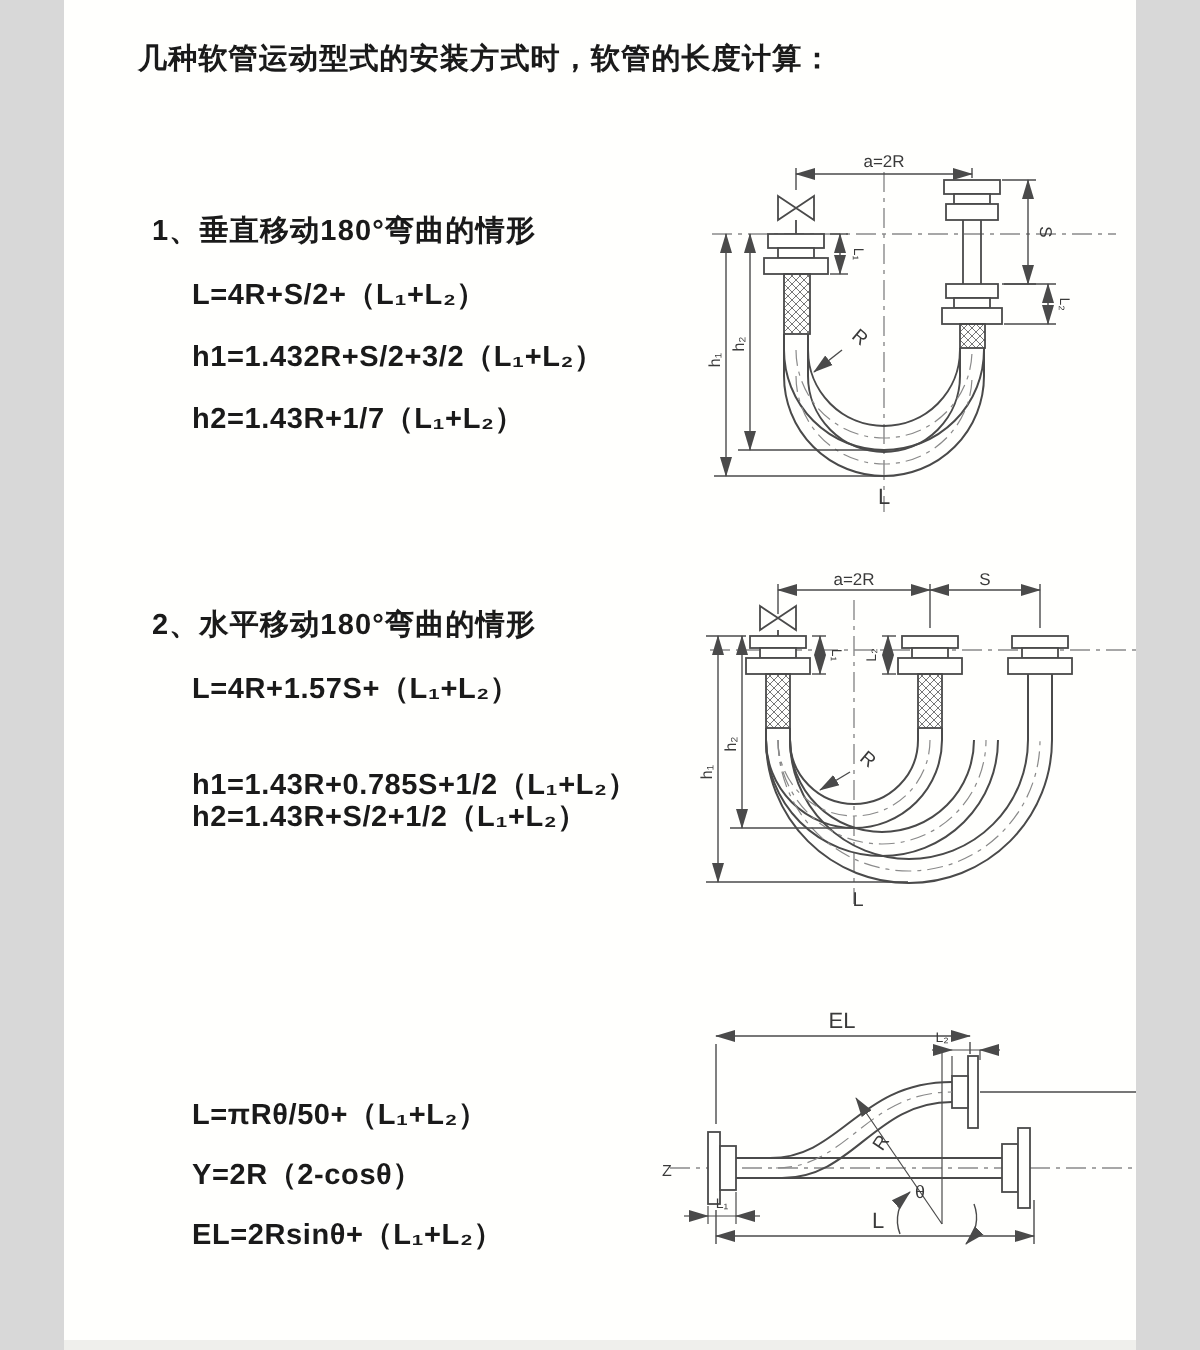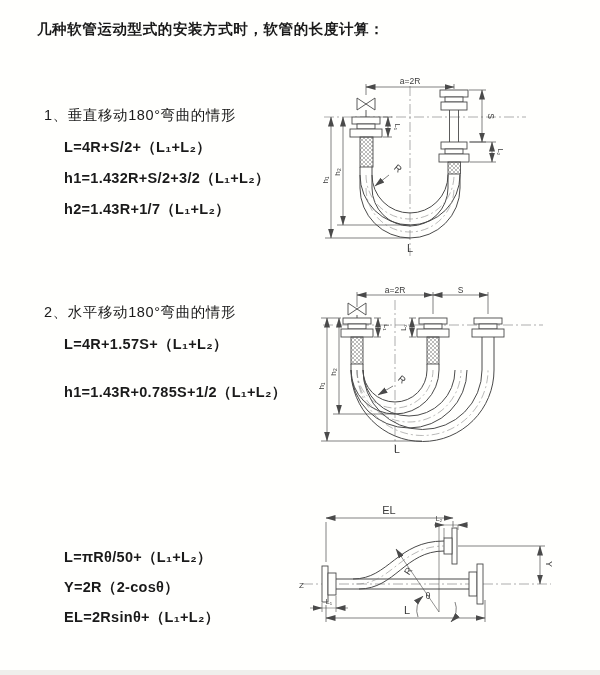--- a/index.html
+++ b/index.html
@@ -1,43 +1,44 @@
 <!DOCTYPE html>
 <html><head>
 <meta charset="utf-8">
 <style>
   html,body{margin:0;padding:0;background:#d8d8d8;}
   .page{
-    position:relative;width:600px;height:675px;margin:0 auto;
+    position:relative;width:536px;height:675px;margin:0 auto;
     background:#fffffd;overflow:hidden;
     font-family:"Liberation Sans","DejaVu Sans",sans-serif;
     color:#1a1a1a;
   }
   .doc-title{position:absolute;left:37px;top:20px;font-size:14.5px;font-weight:bold;letter-spacing:.6px;}
-  .sec-heading{position:absolute;left:44px;font-size:14.5px;font-weight:normal;letter-spacing:.6px;}
+  .sec-heading{position:absolute;left:44px;font-size:14.5px;font-weight:bold;letter-spacing:.6px;}
   .formula{position:absolute;left:64px;font-size:14.5px;font-weight:bold;letter-spacing:.3px;white-space:pre;}
   .diagram{position:absolute;}
   svg text{fill:#3a3a3a;font-family:"Liberation Sans","DejaVu Sans",sans-serif;}
   .bottom-strip{position:absolute;left:0;bottom:0;width:600px;height:5px;background:#efefec;}
 </style>
 </head>
 <body>
 
 <div class="page">
 
   <div class="doc-title">几种软管运动型式的安装方式时，软管的长度计算：</div>
 
   <div class="sec-heading" style="top:106px">1、垂直移动180°弯曲的情形</div>
   <div class="formula" style="top:138px">L=4R+S/2+（L₁+L₂）</div>
   <div class="formula" style="top:169px">h1=1.432R+S/2+3/2（L₁+L₂）</div>
   <div class="formula" style="top:200px">h2=1.43R+1/7（L₁+L₂）</div>
 
   <div class="sec-heading" style="top:303px">2、水平移动180°弯曲的情形</div>
   <div class="formula" style="top:335px">L=4R+1.57S+（L₁+L₂）</div>
   <div class="formula" style="top:383px">h1=1.43R+0.785S+1/2（L₁+L₂）</div>
+  <div class="formula" style="top:399px">h2=1.43R+S/2+1/2（L₁+L₂）</div>
 
   <div class="formula" style="top:548px">L=πRθ/50+（L₁+L₂）</div>
   <div class="formula" style="top:578px">Y=2R（2-cosθ）</div>
   <div class="formula" style="top:608px">EL=2Rsinθ+（L₁+L₂）</div>
 
   <svg class="diagram" style="left:300px;top:70px" width="300" height="195" viewBox="0 0 300 195">
     <defs>
       <marker id="a1" markerUnits="userSpaceOnUse" markerWidth="10" markerHeight="8" viewBox="0 0 10 8" refX="9.5" refY="4" orient="auto-start-reverse">
         <path d="M0,1 L10,4 L0,7 Z" fill="#4a4a4a"></path>
       </marker>

